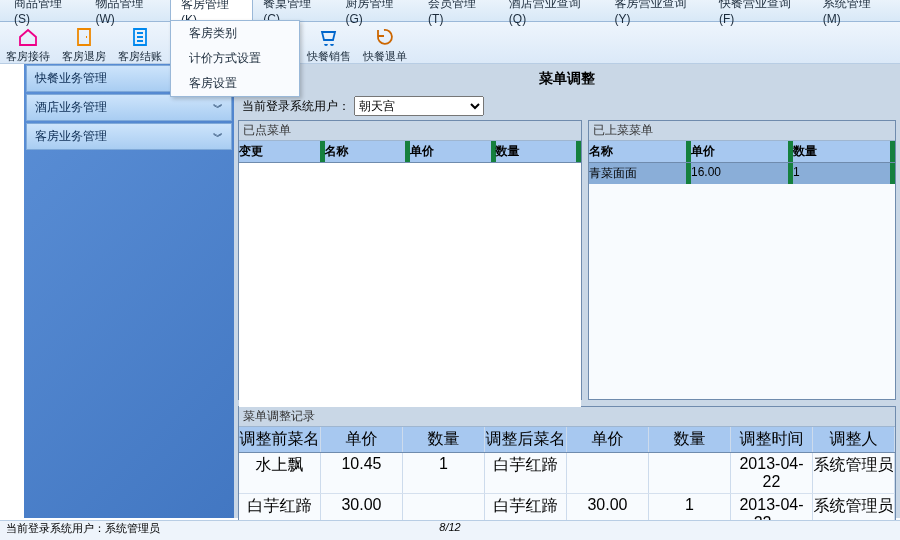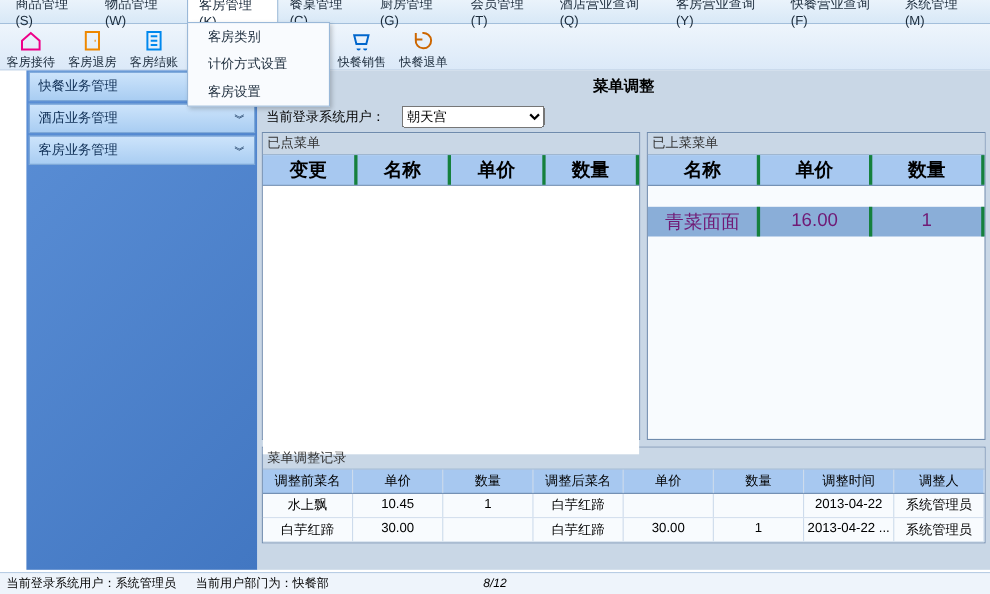--- a/index.html
+++ b/index.html
@@ -13,38 +13,38 @@
 .tool-btn { display: flex; flex-direction: column; align-items: center; font-size: 11px; color: #1a2a3a; cursor: pointer; min-width: 44px; }
 .tool-btn .ico { width: 22px; height: 22px; border-radius: 3px; margin-bottom: 1px; display: flex; align-items: center; justify-content: center; }
 .layout { display: flex; height: 454px; padding-left: 24px; }
 .sidebar { width: 210px; background: linear-gradient(135deg, #5b8fd6, #4277c2); display: flex; flex-direction: column; }
 .side-group { background: linear-gradient(#cde4fb, #a9cdf2); color: #0b2b52; padding: 4px 8px; border: 1px solid #7fa9d8; margin: 1px 2px; display: flex; justify-content: space-between; align-items: center; cursor: pointer; }
 .side-group .chev { font-size: 10px; }
 .main { flex: 1; background: #c9d7e6; padding: 4px; position: relative; }
 .page-title { text-align: center; font-weight: bold; font-size: 14px; padding: 2px 0 6px; color: #000; }
 .top-row { display: flex; align-items: center; gap: 4px; padding: 2px 4px; font-size: 12px; }
 .select-wrap { height: 20px; }
-.select-wrap select { height: 20px; width: 130px; font-size: 12px; margin-left: 11px; }
+.select-wrap select { height: 20px; width: 130px; font-size: 12px; }
 .panels { display: flex; gap: 6px; margin-top: 2px; }
 .panel { border: 1px solid #6f8bad; background: #f8fbfe; }
 .panel-title { background: #c9d7e6; font-size: 12px; padding: 1px 4px; color: #333; border-bottom: 1px solid #9fb6d0; }
 .left-panel { width: 344px; height: 280px; }
 .right-panel { flex: 1; height: 280px; }
 .grid-head { display: flex; background: #a7c8f0; border-bottom: 1px solid #6f8bad; }
-.grid-head div, .grid-row div { flex: 1; text-align: center; padding: 2px 0; border-right: 3px solid #15803d; font-size: 17px; }
+.grid-head div, .grid-row div { flex: 1; text-align: left; padding: 2px 0; border-right: 5px solid #15803d; font-size: 12px; }
 .grid-head div { font-weight: bold; }
 .grid-body { background: #fff; }
 .grid-row { display: flex; }
-.grid-row.highlight { background: #8aaed8; color: #701a75; margin-top: 19px; }
+.grid-row.highlight { background: #8aaed8; color: #000000; }
 .bottom-panel { margin-top: 6px; border: 1px solid #6f8bad; background: #f8fbfe; }
 .bottom-grid { }
 .bottom-head { display: flex; background: #a7c8f0; border-bottom: 1px solid #6f8bad; }
-.bottom-head div, .bottom-row div { flex: 1; text-align: center; padding: 2px 0; border-right: 1px solid #cddbec; font-size: 12px; }
+.bottom-head div, .bottom-row div { flex: 1; text-align: center; padding: 2px 0; border-right: 1px solid #cddbec; font-size: 16px; }
 .bottom-row { display: flex; border-bottom: 1px solid #d5e0ee; }
-.statusbar { position: fixed; bottom: 0; left: 0; right: 0; height: 20px; background: #eef4fb; border-top: 1px solid #b8cde4; display: flex; align-items: center; padding: 0 6px; font-size: 11px; gap: 18px; }
+.statusbar { position: fixed; bottom: 0; left: 0; right: 0; height: 20px; background: #eef4fb; border-top: 1px solid #b8cde4; display: flex; padding: 0 6px; font-size: 11px; gap: 18px; flex-direction: column; }
 .statusbar .center { position: absolute; left: 50%; transform: translateX(-50%); font-style: italic; }
 svg { display:block; }
 </style>
 </head>
 <body>
 
 <div class="menubar">
     <div class="menu-item">商品管理(S)</div>
     <div class="menu-item">物品管理(W)</div>
     <div class="menu-item open">客房管理(K)</div>

